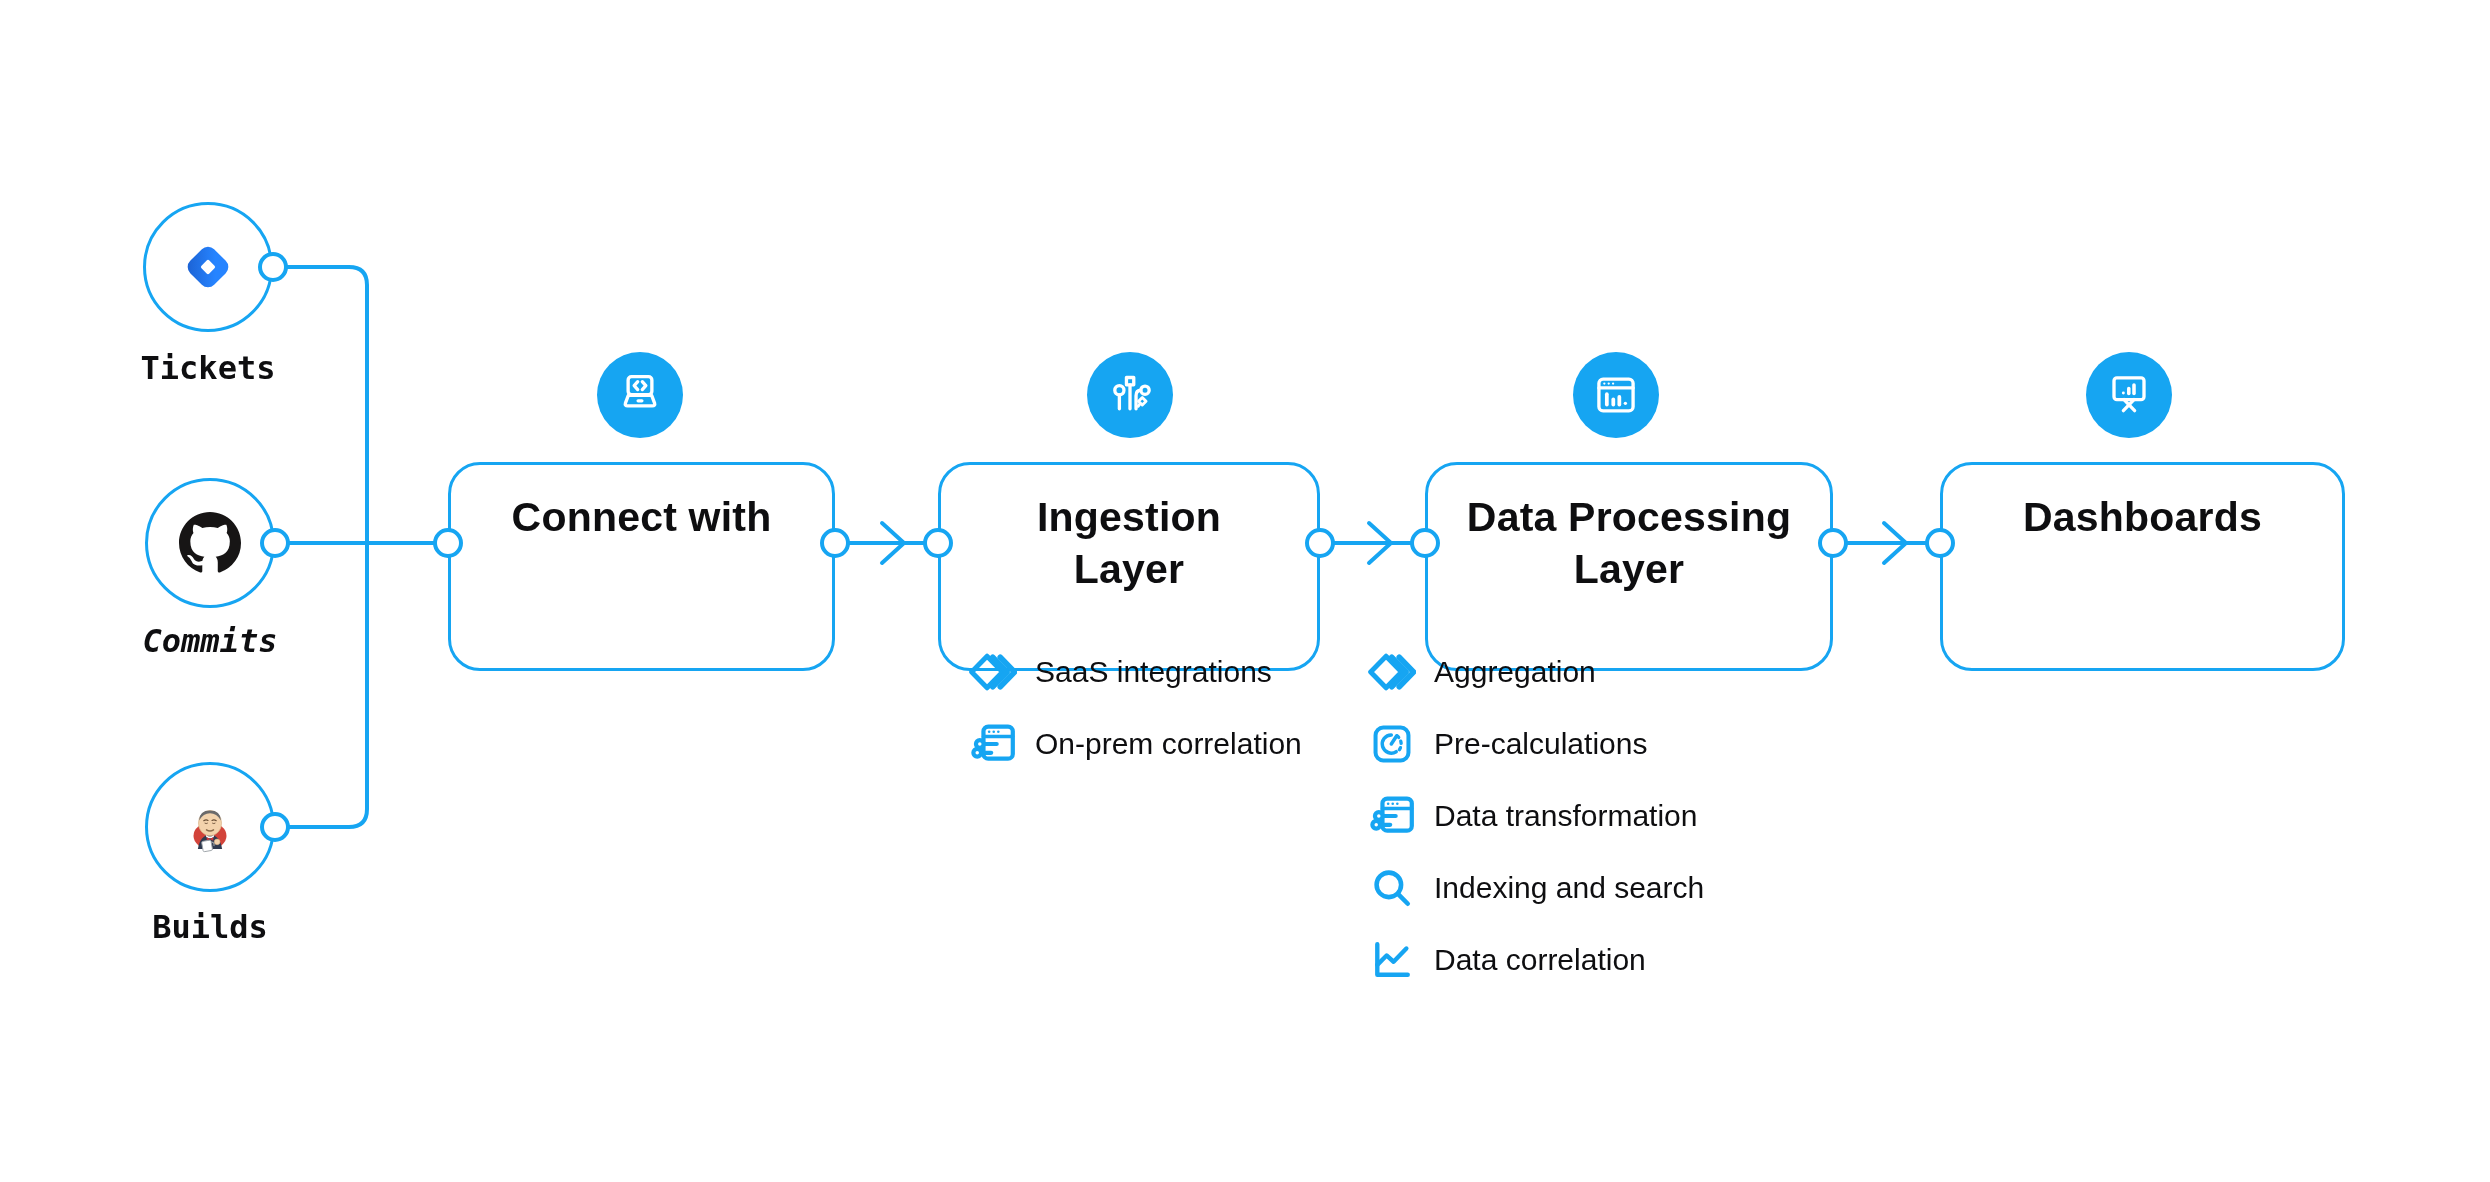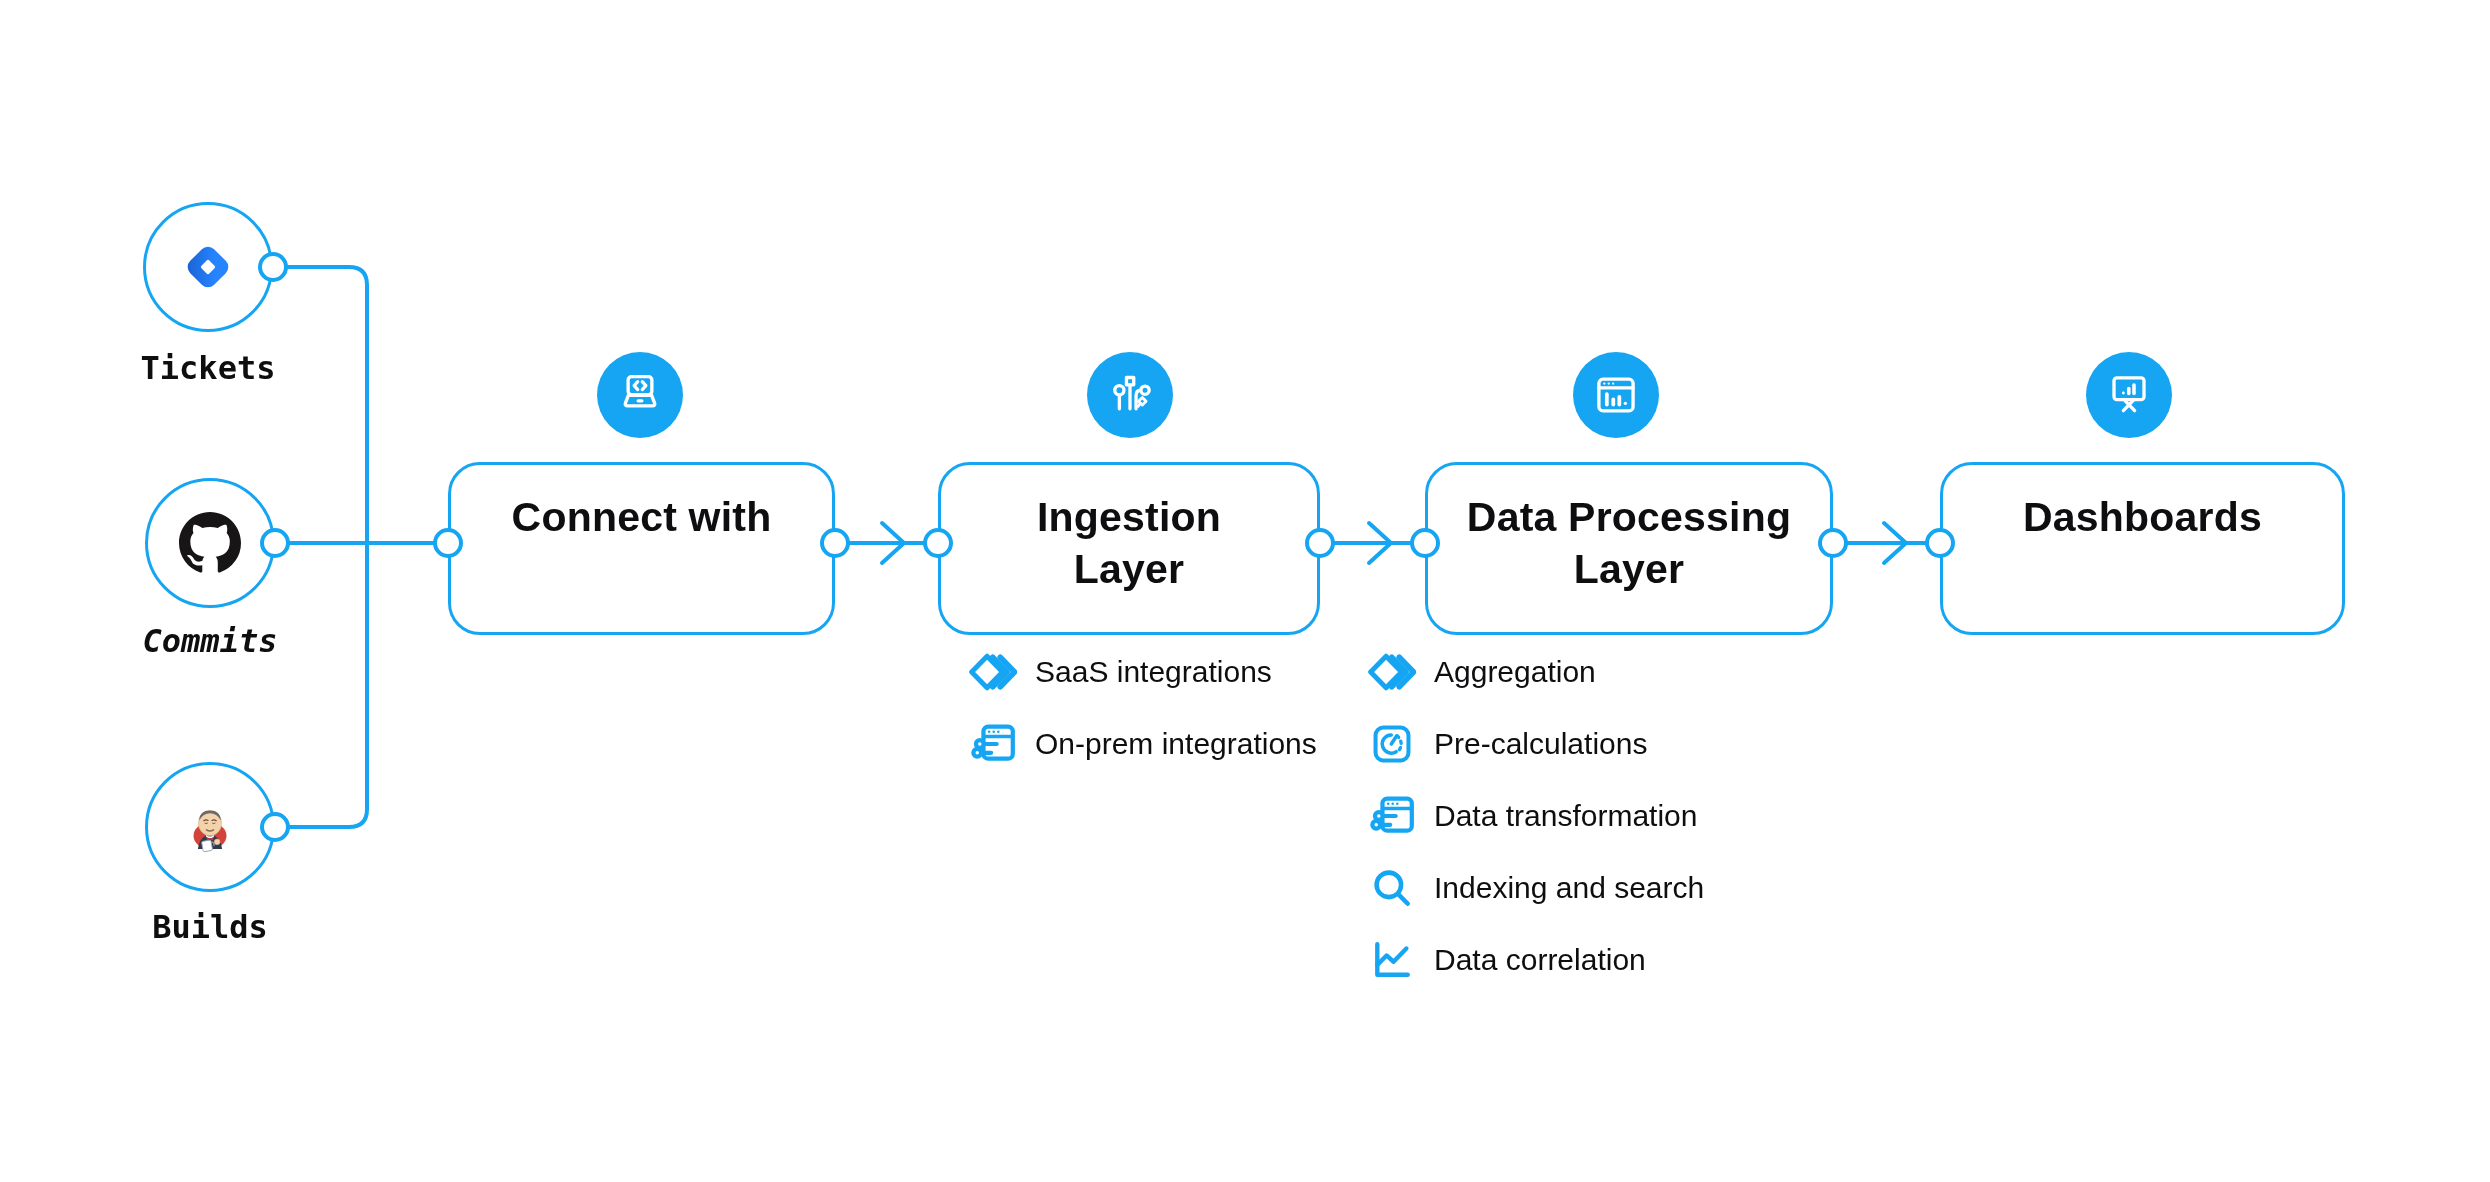--- a/index.html
+++ b/index.html
@@ -9,21 +9,21 @@
   
   .wires{position:absolute;left:0;top:0;z-index:5;pointer-events:none;}
   .wire{stroke:var(--accent);stroke-width:4;fill:none;stroke-linecap:round;stroke-linejoin:round;}
   .node-dot{fill:#fff;stroke:var(--accent);stroke-width:4;}
   
   .source-circle{position:absolute;z-index:2;width:130px;height:130px;border:3.5px solid var(--accent);
                  border-radius:50%;background:#fff;display:flex;align-items:center;justify-content:center;box-sizing:border-box;}
   .source-label{position:absolute;z-index:2;width:220px;text-align:center;
                 font-family:"DejaVu Sans Mono",monospace;font-weight:700;font-size:32px;color:var(--ink);}
   
-  .stage-box{position:absolute;z-index:1;height:173px;border:3px solid var(--accent);border-radius:32px;
+  .stage-box{position:absolute;z-index:1;height:209px;border:3px solid var(--accent);border-radius:32px;
              background:#fff;box-sizing:border-box;}
   .stage-title{padding-top:26px;text-align:center;font-weight:700;font-size:41px;line-height:52px;
                color:var(--ink);letter-spacing:.2px;}
   .stage-title span{display:block;}
   
   .icon-bubble{position:absolute;z-index:2;width:86px;height:86px;border-radius:50%;background:var(--accent);
                display:flex;align-items:center;justify-content:center;}
   .white-icon{stroke:#fff;fill:none;stroke-width:1.6;stroke-linecap:round;stroke-linejoin:round;}
   
   .feature-list{position:absolute;z-index:2;display:flex;flex-direction:column;}
@@ -169,21 +169,21 @@
           <path d="M6.8 6.9 H22.8" stroke-width="1.8"></path>
           <circle cx="9.9" cy="4.3" r="0.7" fill="currentColor" stroke="none" style="fill:var(--accent)"></circle>
           <circle cx="12.4" cy="4.3" r="0.7" style="fill:var(--accent)" stroke="none"></circle>
           <circle cx="14.9" cy="4.3" r="0.7" style="fill:var(--accent)" stroke="none"></circle>
           <path d="M6.9 11 H14"></path>
             <circle cx="4.8" cy="11" r="2.1" fill="#fff"></circle>
           <path d="M5.5 15.8 H11"></path>
             <circle cx="3.4" cy="15.8" r="2.1" fill="#fff"></circle>
         </svg>
       </span>
-      <span class="feature-label">On-prem integrations</span>
+      <span class="feature-label">On-prem correlation</span>
     </div>
   </div>
 
   <div class="feature-list" style="left:1368px;top:636px;">
     <div class="feature-row">
       <span class="feature-icon">
         <svg class="blue-icon" width="48" height="38" viewBox="0 0 25.5 20" stroke-width="2.6">
           <path d="M9.6 1.6 L17.8 10 L9.6 18.4 L1.4 10 Z"></path>
           <path d="M12.6 2.2 L20.2 10 L12.6 17.8" stroke-width="3"></path>
           <path d="M16.6 2.2 L24.2 10 L16.6 17.8" stroke-width="3"></path>

